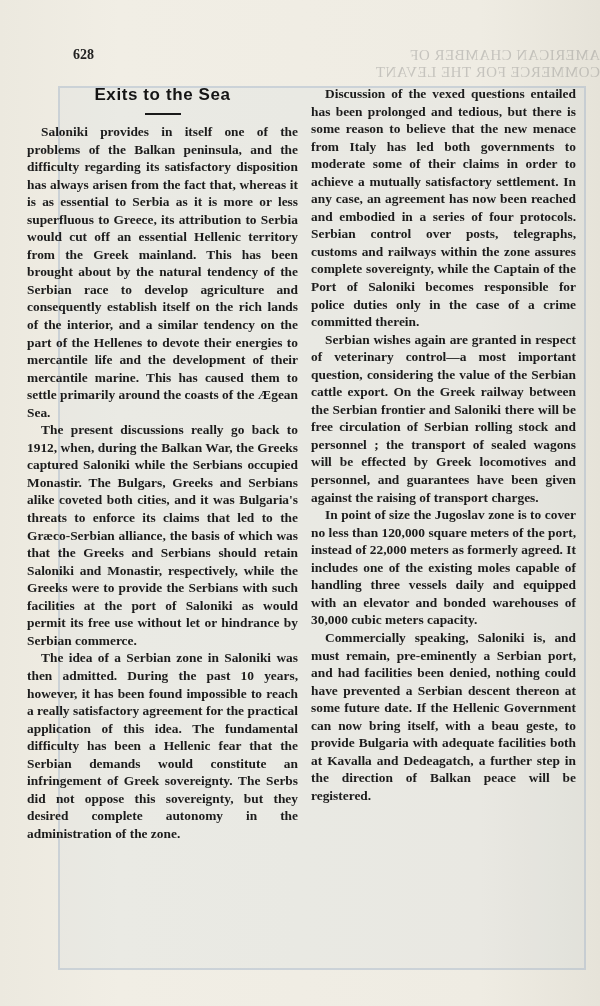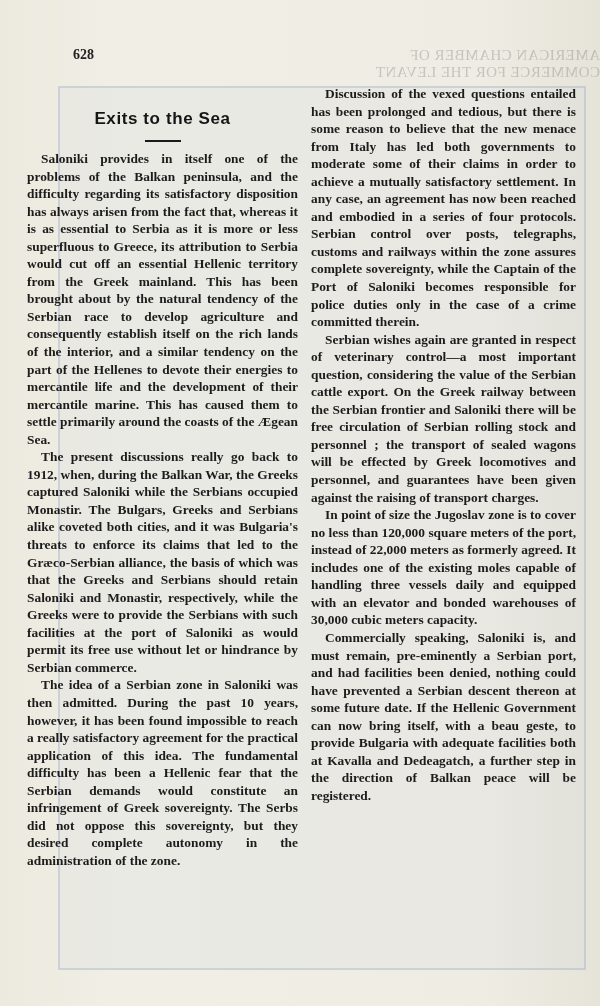--- a/index.html
+++ b/index.html
@@ -40,21 +40,21 @@
     .col {
       position: absolute; top: 86px;
       font-size: 13.4px; line-height: 17.55px;
       text-align: justify;
     }
     .col-left { left: 27px; width: 271px; }
     .col-right { left: 311px; width: 265px; top: 85px; }
     .article-title {
       font-family: "Liberation Sans", "DejaVu Sans", sans-serif;
       font-weight: bold; font-size: 17px; letter-spacing: 0.6px;
-      text-align: center; margin: 8px; padding-top: 16px; height: 22px;
+      text-align: center; margin: 0; padding-top: 0px; height: 22px;
       color: #151515;
     }
     .title-rule {
       width: 36px; height: 2px; background: #1a1a1a;
       margin: 5px auto 8px auto;
     }
     p { margin: 0; text-indent: 14px; font-weight: bold; }
     .col-right p + p { margin-top: 0; }
     .col-left p + p { }
   </style>

